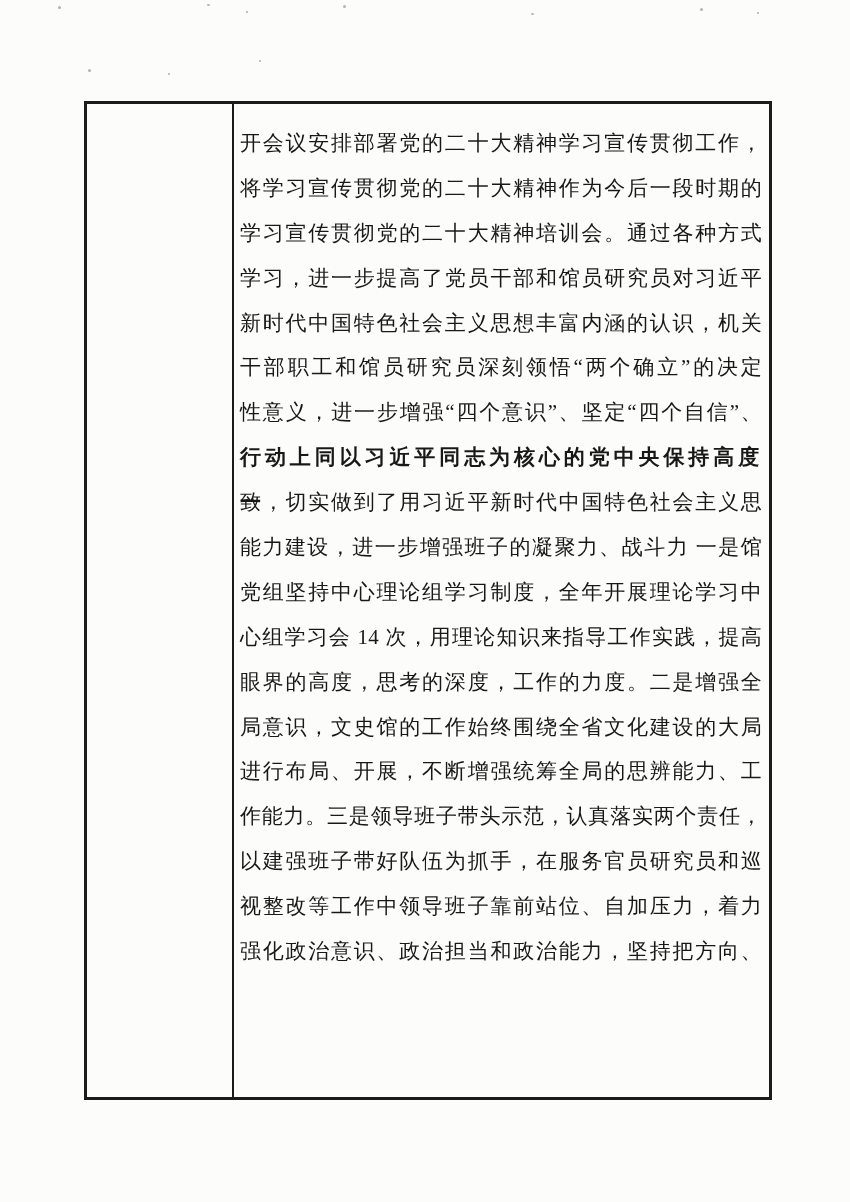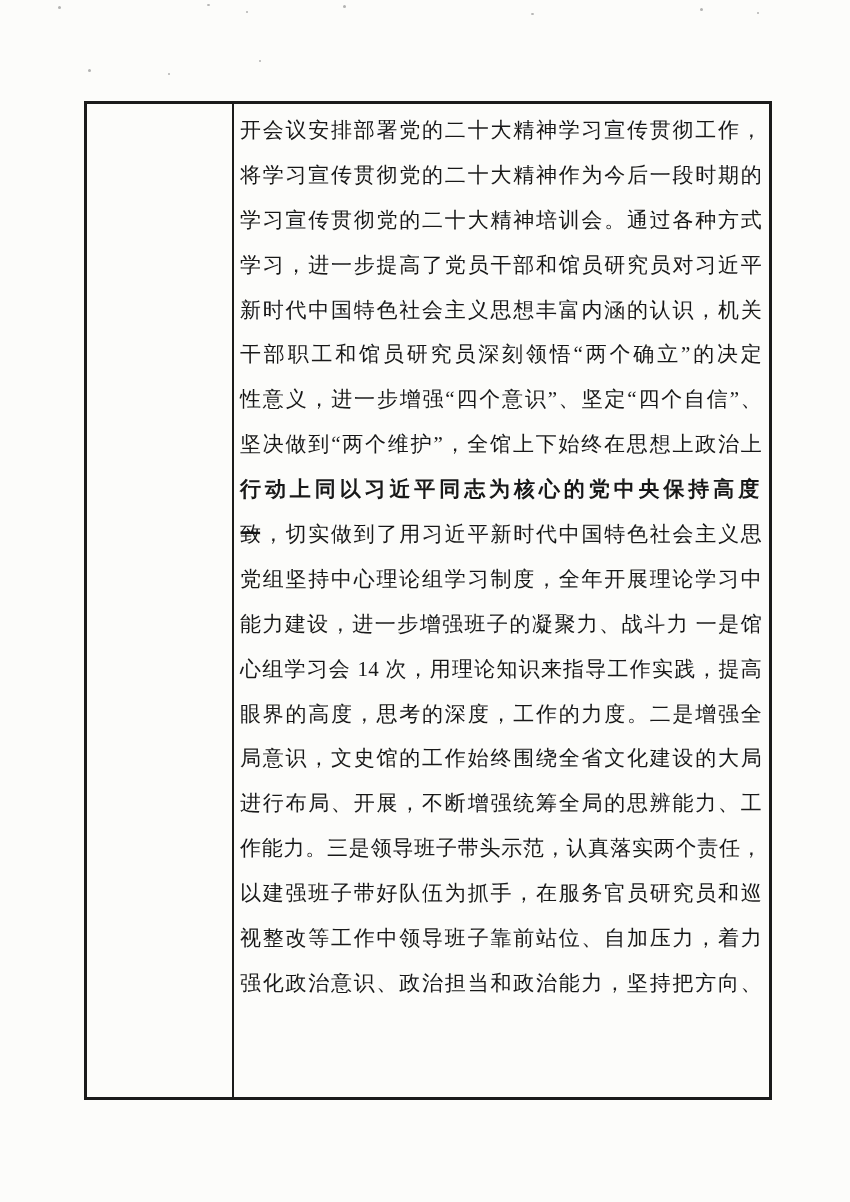--- a/index.html
+++ b/index.html
@@ -37,21 +37,21 @@
     display:flex;
     background:transparent;
   }
   .cell{box-sizing:border-box;height:100%;}
   .cell.left{
     width:147px;
     border-right:2px solid var(--border);
   }
   .cell.right{
     flex:1;
-    padding:4px 7px 0 6px;
+    padding:17px 7px 0 6px;
     overflow:hidden;
   }
   .line{
     font-size:21px;
     line-height:44.9px;
     height:44.9px;
     text-align:justify;
     text-align-last:justify;
     white-space:normal;
     letter-spacing:0.2px;
@@ -82,25 +82,24 @@
   <div class="report-table">
     <div class="cell left"></div>
     <div class="cell right">
       <div class="line">开会议安排部署党的二十大精神学习宣传贯彻工作，</div>
       <div class="line">将学习宣传贯彻党的二十大精神作为今后一段时期的</div>
       <div class="line">学习宣传贯彻党的二十大精神培训会。通过各种方式</div>
       <div class="line">学习，进一步提高了党员干部和馆员研究员对习近平</div>
       <div class="line">新时代中国特色社会主义思想丰富内涵的认识，机关</div>
       <div class="line">干部职工和馆员研究员深刻领悟“两个确立”的决定</div>
       <div class="line">性意义，进一步增强“四个意识”、坚定“四个自信”、</div>
-      <div class="line">坚决做到“两个维护”，全馆上下始终在思想上政治上</div>
       <div class="line short">行动上同以习近平同志为核心的党中央保持高度一</div>
       <div class="line">致，切实做到了用习近平新时代中国特色社会主义思</div>
+      <div class="line">能力建设，进一步增强班子的凝聚力、战斗力 一是馆</div>
       <div class="line">党组坚持中心理论组学习制度，全年开展理论学习中</div>
-      <div class="line">能力建设，进一步增强班子的凝聚力、战斗力 一是馆</div>
       <div class="line">心组学习会 14 次，用理论知识来指导工作实践，提高</div>
       <div class="line">眼界的高度，思考的深度，工作的力度。二是增强全</div>
       <div class="line">局意识，文史馆的工作始终围绕全省文化建设的大局</div>
       <div class="line">进行布局、开展，不断增强统筹全局的思辨能力、工</div>
       <div class="line">作能力。三是领导班子带头示范，认真落实两个责任，</div>
       <div class="line">以建强班子带好队伍为抓手，在服务官员研究员和巡</div>
       <div class="line">视整改等工作中领导班子靠前站位、自加压力，着力</div>
       <div class="line">强化政治意识、政治担当和政治能力，坚持把方向、</div>
     </div>
   </div>

